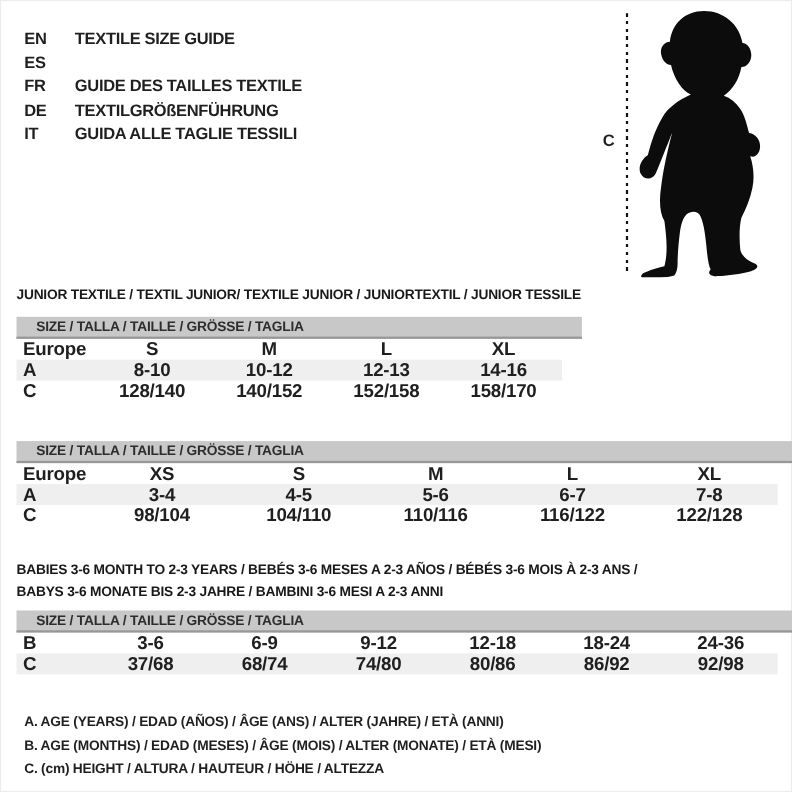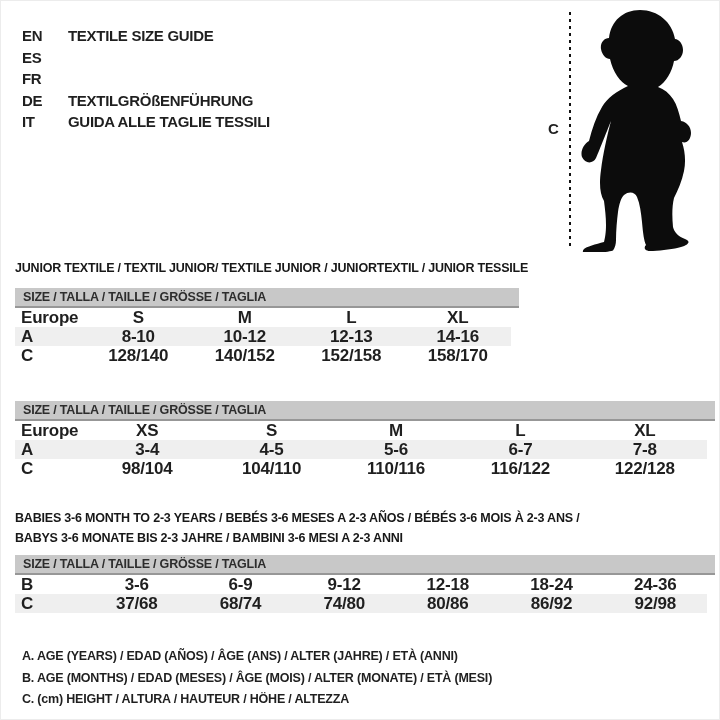--- a/index.html
+++ b/index.html
@@ -25,21 +25,21 @@
   }
   .silhouette{left:577px;top:8px;width:128px;height:244px;}
 
   
   .tbl{left:15px;}
   .tbl-title{font-size:12.5px;font-weight:700;letter-spacing:-0.2px;line-height:14px;color:#181818;white-space:nowrap;}
   .tbl-title .subsc{font-size:9px;position:relative;top:3px;}
   .tbl-title2{line-height:20px;}
   .size-bar{
     background:#c8c8c8;border-bottom:2px solid #979797;
-    height:18px;line-height:18px;padding-left:8px;box-sizing:content-box;
+    height:18px;line-height:18px;padding-left:18px;box-sizing:content-box;
     font-size:12.5px;font-weight:700;letter-spacing:-0.2px;color:#2d2d2d;white-space:nowrap;
   }
   .rows .trow{display:flex;height:19px;line-height:19px;font-size:17px;font-weight:700;letter-spacing:-0.2px;}
   .rows .trow:nth-child(even){background:#efefef;}
   .cell.label{width:70px;padding-left:6px;text-align:left;box-sizing:border-box;}
   .cell.val{flex:1;text-align:center;}
   .w-junior{width:496px;}
   .w-wide{width:692px;}
   .bar-gap1{margin-top:13px;}
   .bar-gap2{margin-top:15px;}
@@ -55,20 +55,21 @@
 <div class="abs lang-block">
   <div class="lang-row">
     <span class="lang-code">EN</span>
     <span class="lang-label">TEXTILE SIZE GUIDE</span>
   </div>
   <div class="lang-row">
     <span class="lang-code">ES</span>
   </div>
   <div class="lang-row">
     <span class="lang-code">FR</span>
+    <span class="lang-label">GUIDE DES TAILLES TEXTILE</span>
   </div>
   <div class="lang-row">
     <span class="lang-code">DE</span>
     <span class="lang-label">TEXTILGRÖßENFÜHRUNG</span>
   </div>
   <div class="lang-row">
     <span class="lang-code">IT</span>
     <span class="lang-label">GUIDA ALLE TAGLIE TESSILI</span>
   </div>
 </div>

